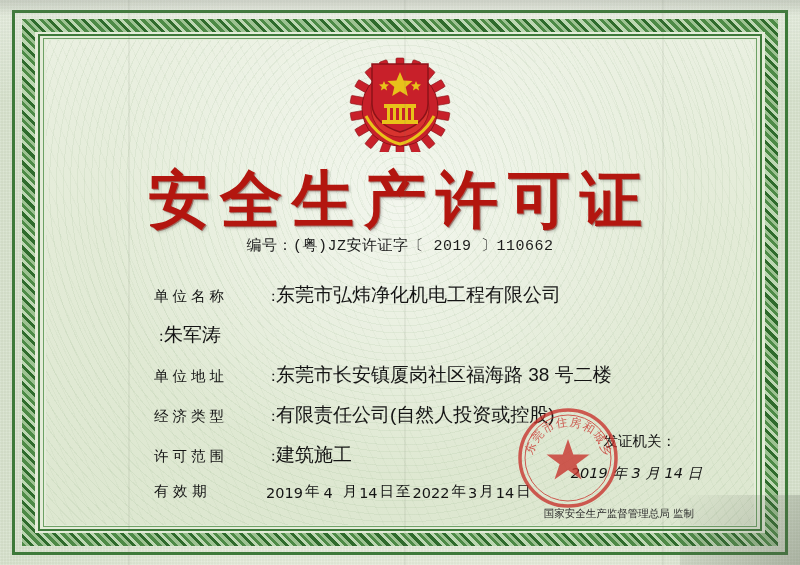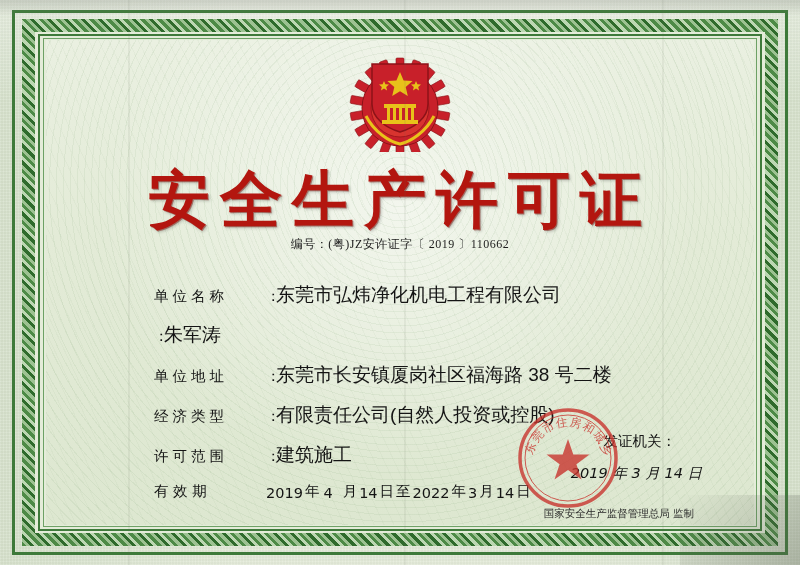--- a/index.html
+++ b/index.html
@@ -144,22 +144,22 @@
     text-shadow: 1px 1px 0 rgba(120,10,5,0.45), 2px 2px 3px rgba(0,0,0,0.20);
     white-space: nowrap;
   }
 
   
   .cert-no {
     position: absolute;
     top: 196px;
     left: 0; right: 0;
     text-align: center;
-    font-family: Liberation Serif, serif;
-    font-size: 12px;
+    font-family: Liberation Mono, monospace;
+    font-size: 15px;
     color: #1b1b1b;
     letter-spacing: 0.5px;
   }
 
   
   .fields {
     position: absolute;
     left: 108px;
     top: 242px;
     right: 60px;

